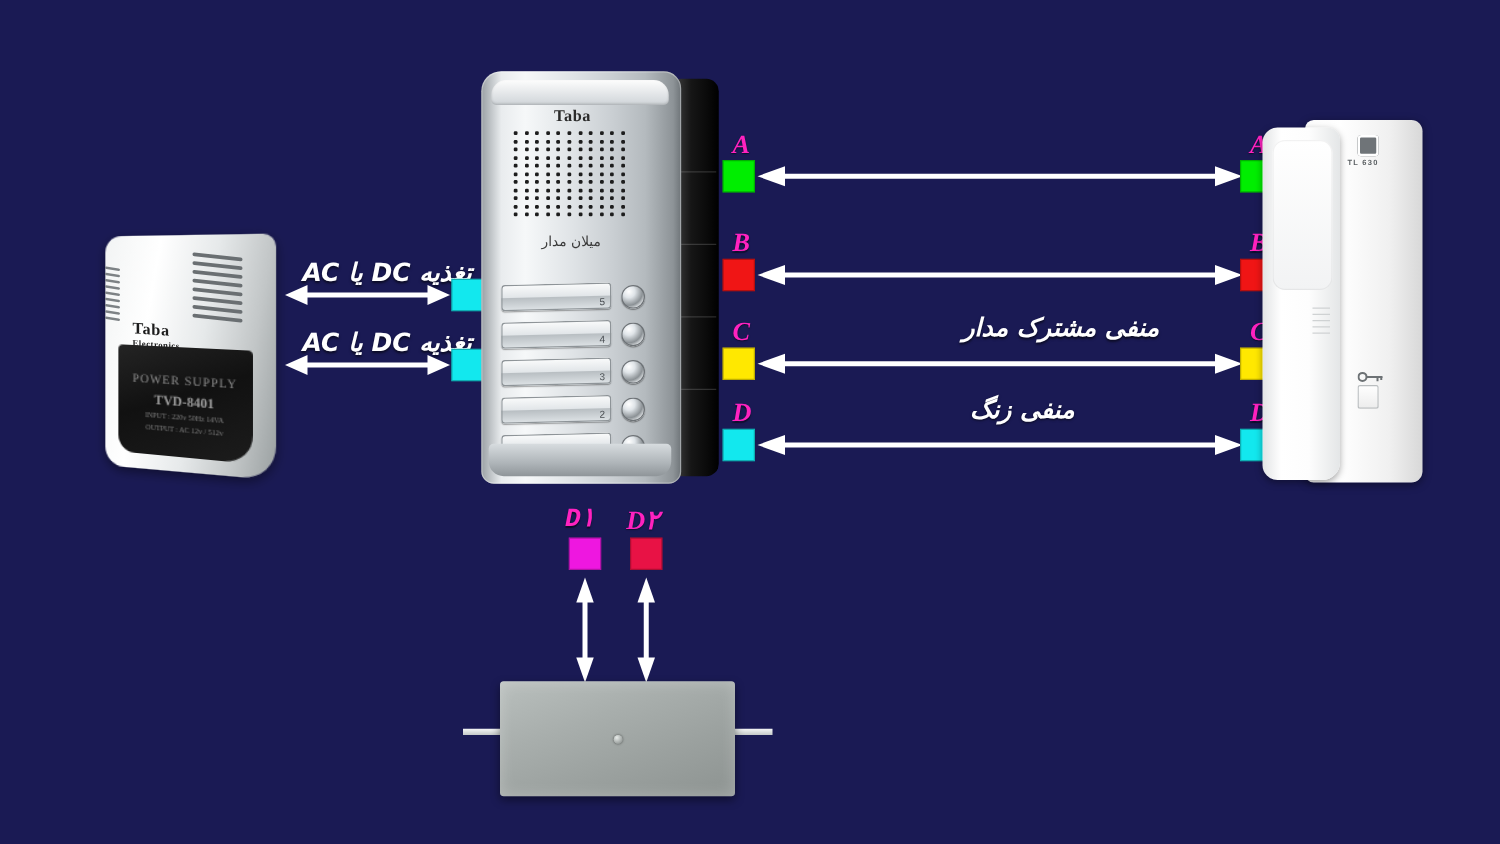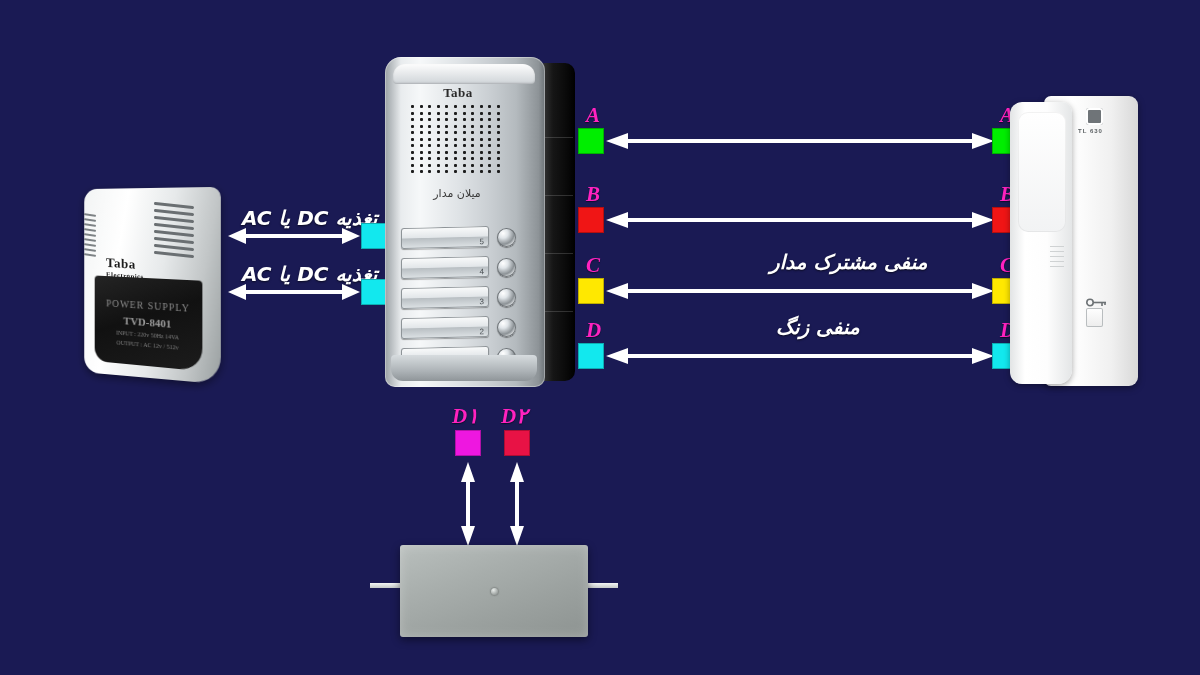--- a/index.html
+++ b/index.html
@@ -486,21 +486,21 @@
       <svg width="22" height="11" viewBox="0 0 22 11">
         <circle cx="4" cy="5.5" r="3.2" fill="none" stroke="#6d7275" stroke-width="1.6"></circle>
         <line x1="7" y1="5.5" x2="20" y2="5.5" stroke="#6d7275" stroke-width="1.6"></line>
         <line x1="16" y1="5.5" x2="16" y2="9" stroke="#6d7275" stroke-width="1.6"></line>
         <line x1="19" y1="5.5" x2="19" y2="8" stroke="#6d7275" stroke-width="1.6"></line>
       </svg>
     </div>
     <div class="hs-keybtn"></div>
   </div>
 
-  <div class="term-label" style="left:452px; top:406px;">D۱</div>
+  <div class="term-label" style="left:452px; top:406px;font-family:Liberation Mono, monospace;">D۱</div>
   <div class="terminal" style="left:455px; top:430px; background:#ee17e0;"></div>
 
   <div class="term-label" style="left:501px; top:406px;">D۲</div>
   <div class="terminal" style="left:504px; top:430px; background:#e81245;"></div>
 
   <div class="arrow-row" style="left:458px; top:462px; width:20px; height:84px;">
     <svg width="20" height="84" viewBox="0 0 20 84">
       <line x1="10" y1="14" x2="10" y2="70" stroke="#ffffff" stroke-width="4"></line>
       <polygon points="10,0 3,20 17,20" fill="#ffffff"></polygon>
       <polygon points="10,84 3,64 17,64" fill="#ffffff"></polygon>

